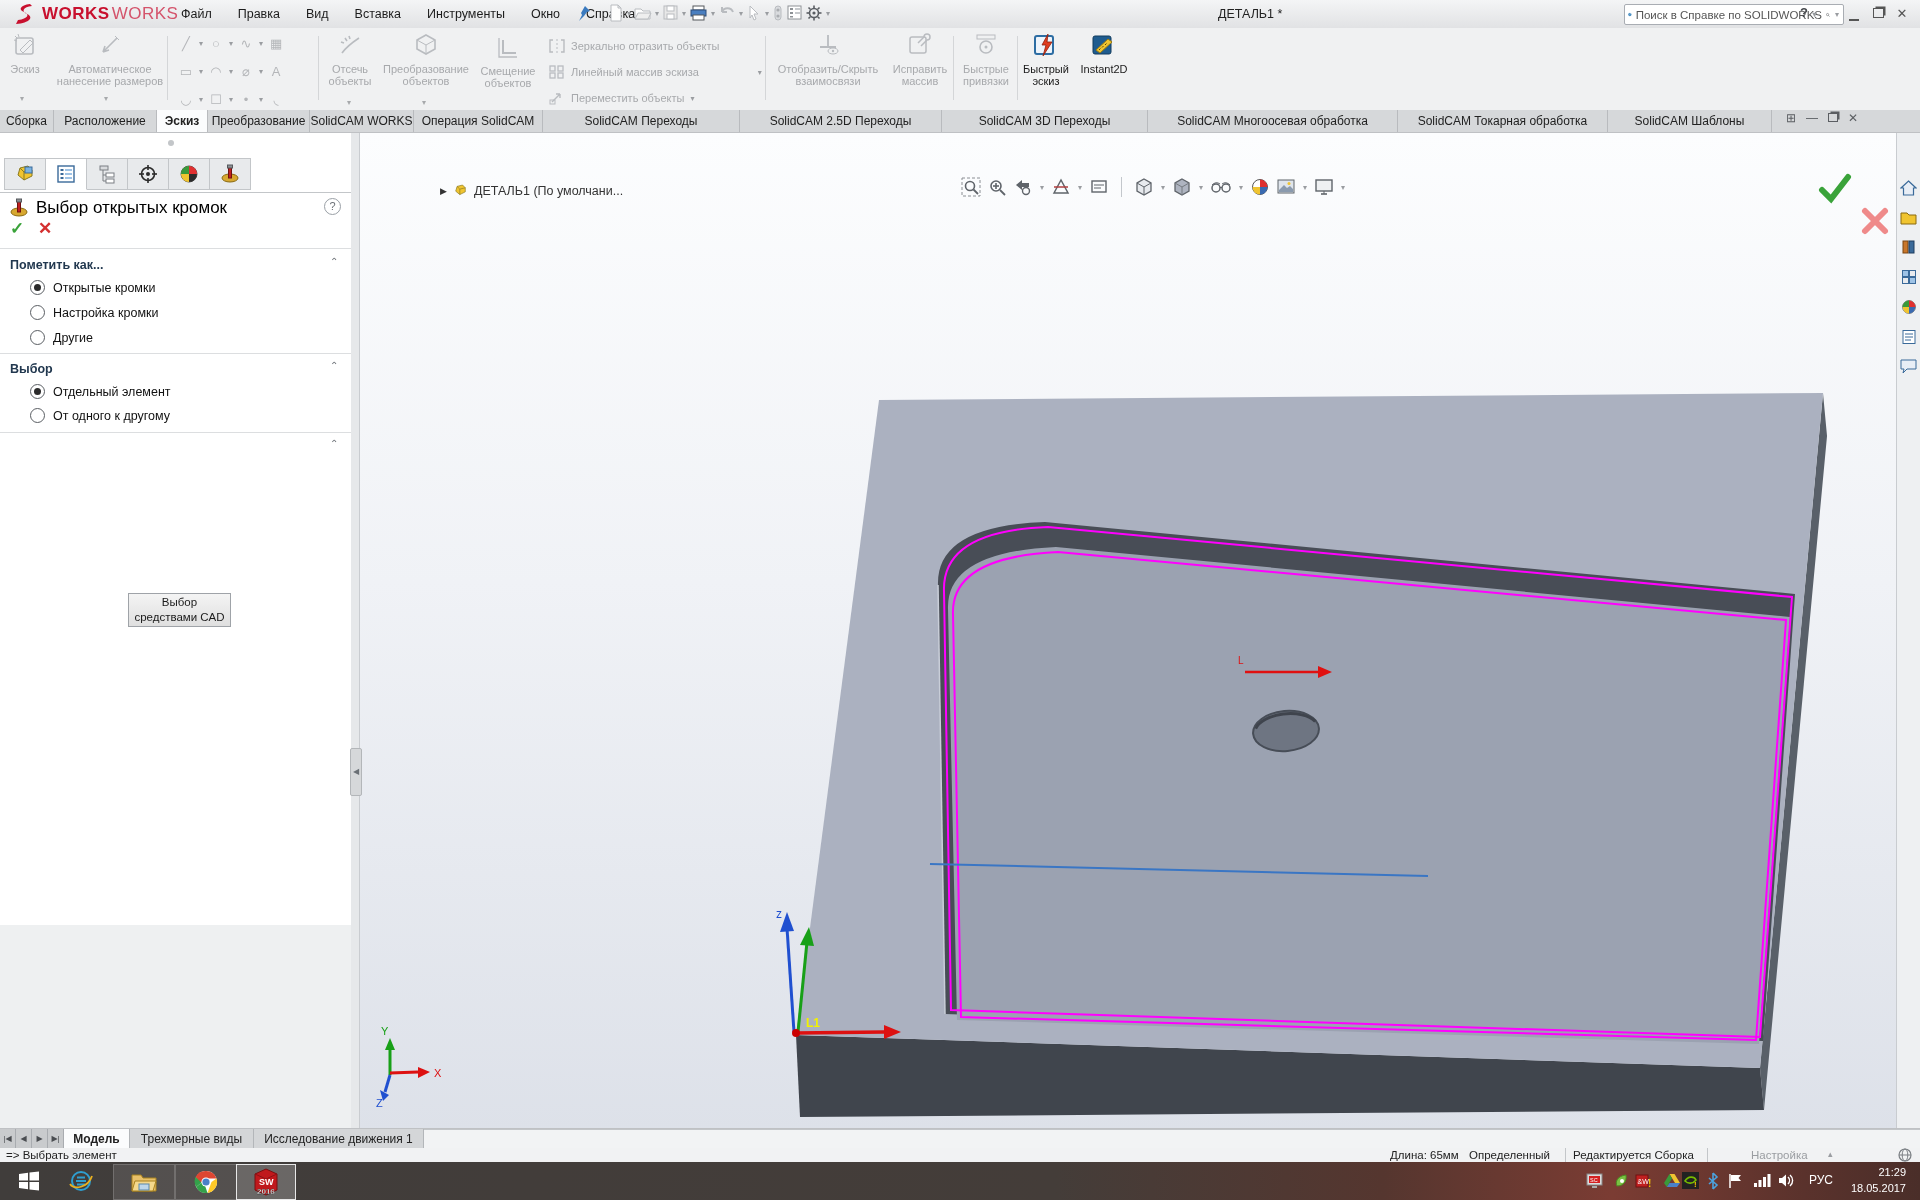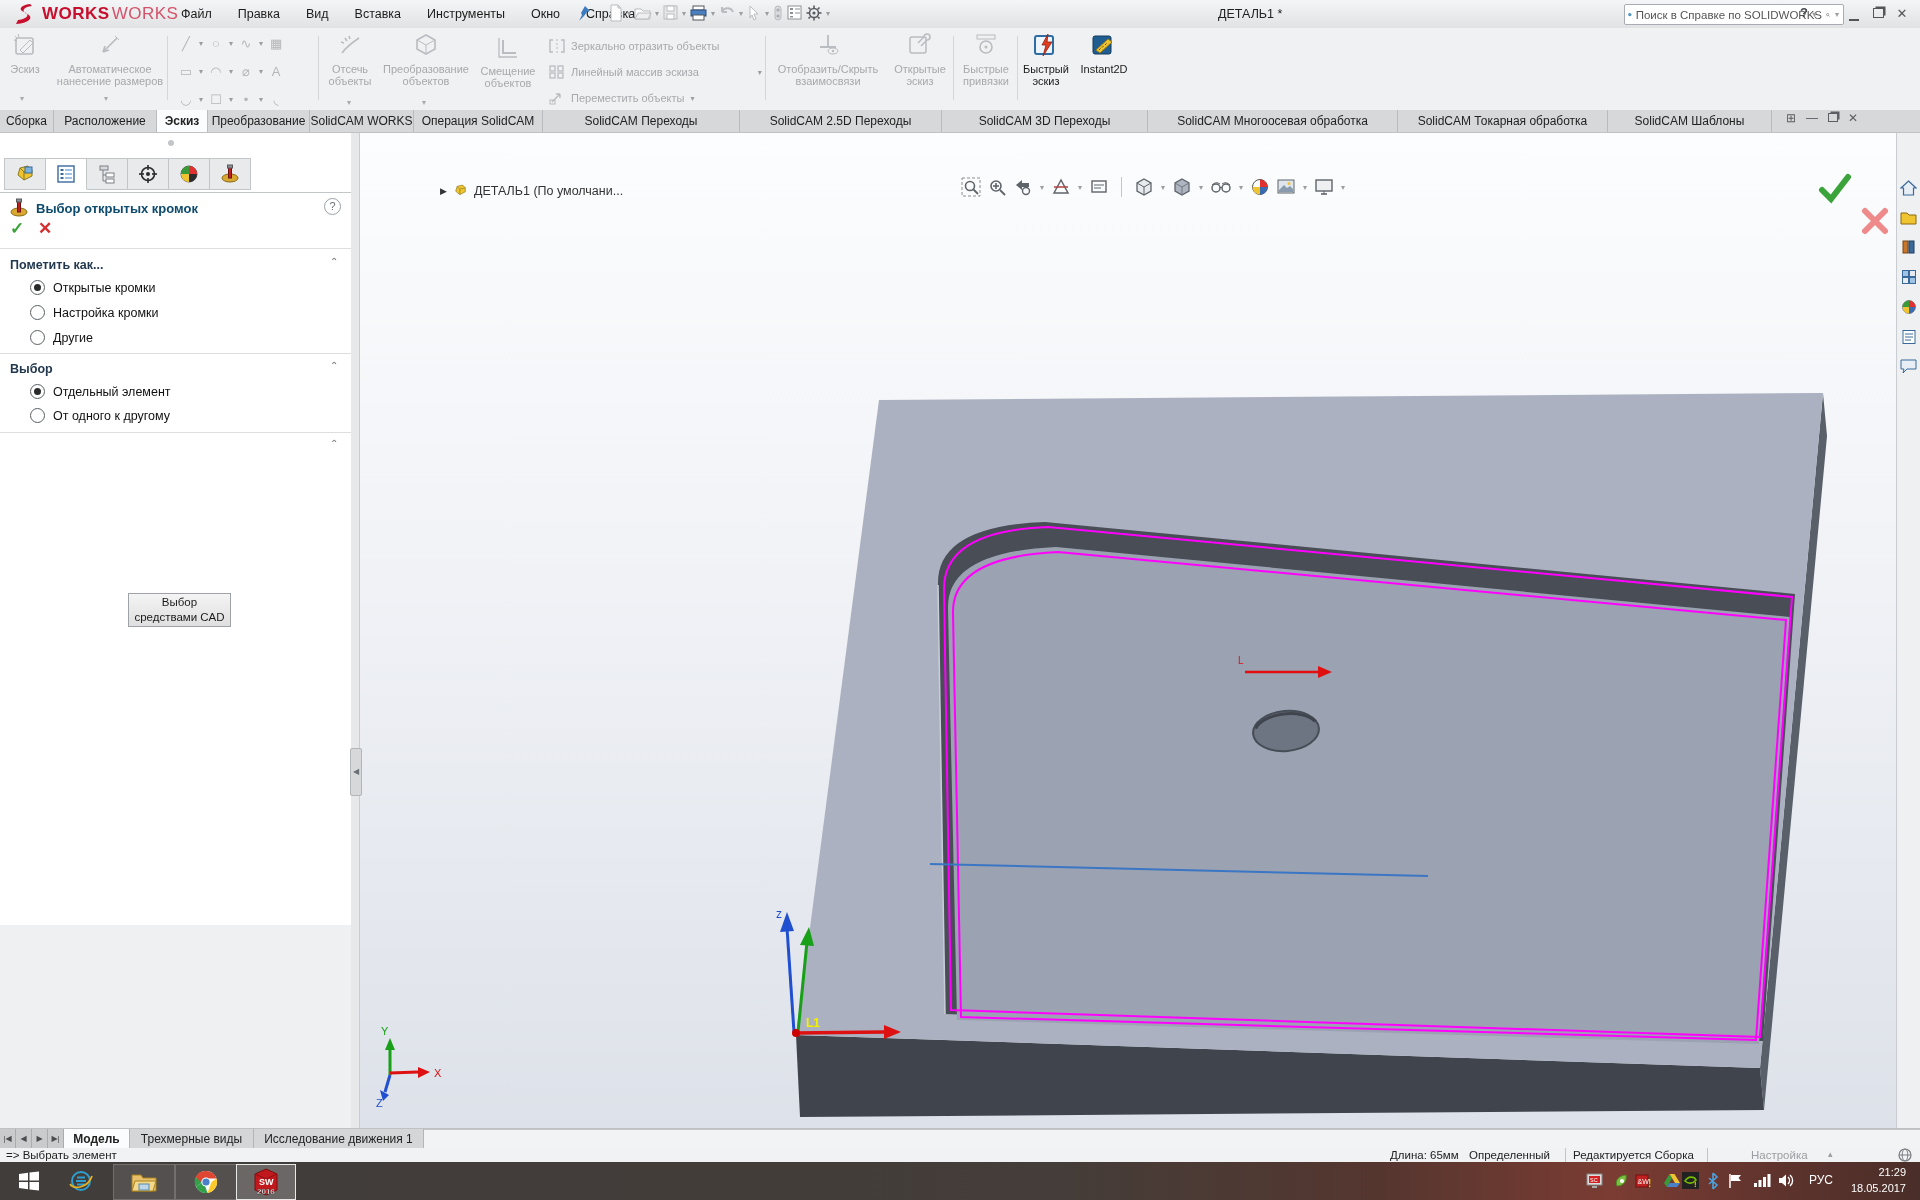--- a/index.html
+++ b/index.html
@@ -44,21 +44,21 @@
   #pmpanel{left:0;top:132px;width:351px;height:793px;background:#ffffff;z-index:5;
      border-right:1px solid #c3c6c9}
   #pmlower{left:0;top:925px;width:351px;height:208px;background:#eef0f1;z-index:5;border-right:1px solid #c3c6c9}
   #pmtabs{left:4px;top:26px;display:flex}
   .pmtab{width:40px;height:30px;background:#e8eaec;border:1px solid #c3c6c9;border-left:none;
      display:flex;align-items:center;justify-content:center;cursor:default}
   .pmtab:first-child{border-left:1px solid #c3c6c9}
   .pmtab.active{background:#fff;border-bottom:1px solid #fff}
   #pmtabline{left:0;top:60px;width:351px;height:1px;background:#c3c6c9}
   .pmhead{left:8px;top:66px;display:flex;align-items:center;gap:6px}
-  .pmhead .t{font-size:13px;font-weight:bold;color:#0c4a6e}
+  .pmhead .t{font-size:17px;font-weight:normal;color:#000000}
   .help{left:324px;top:66px;width:15px;height:15px;border:1px solid #9aa0a6;border-radius:50%;
      color:#6b7076;font-size:11px;text-align:center;line-height:14px}
   .okx{font-size:17px;font-weight:bold}
   .pmdiv{left:0;width:351px;height:1px;background:#dcdee0}
   .grplbl{font-size:12.5px;font-weight:bold;color:#22384f}
   .chev{font-size:10px;color:#6b7076}
   .radio{position:absolute;display:flex;align-items:center;gap:8px;font-size:12.5px;color:#111}
   .rdot{width:13px;height:13px;border:1px solid #5a5e63;border-radius:50%;background:#fff;
      display:flex;align-items:center;justify-content:center}
   .rdot.sel::after{content:"";width:7px;height:7px;border-radius:50%;background:#2b2b2b}
@@ -358,21 +358,21 @@
         <ellipse cx="18" cy="19" rx="5" ry="3" fill="none" stroke="#b9bcc0"></ellipse>
         <circle cx="18" cy="19" r="1.2" fill="#b9bcc0"></circle>
       </svg>
     <div class="lbl">Отобразить/Скрыть взаимосвязи</div>
   </div>
   <div class="bigbtn" style="left:888px;width:64px">
     <svg width="26" height="26" viewBox="0 0 26 26">
         <rect x="3" y="5" width="16" height="16" rx="2" fill="none" stroke="#b9bcc0" stroke-width="1.5"></rect>
         <path d="M14 14 l6-6 a3 3 0 1 0 -3 -3 l-6 6" fill="none" stroke="#b9bcc0" stroke-width="1.5"></path>
       </svg>
-    <div class="lbl">Открытые эскиз</div>
+    <div class="lbl">Исправить массив</div>
   </div>
   <div class="rsep" style="left:953px"></div>
   <div class="bigbtn" style="left:956px;width:60px">
     <svg width="26" height="26" viewBox="0 0 26 26">
         <rect x="4" y="3" width="18" height="4" fill="none" stroke="#b9bcc0"></rect>
         <circle cx="13" cy="15" r="6" fill="none" stroke="#b9bcc0" stroke-width="1.6"></circle>
         <circle cx="13" cy="15" r="1.5" fill="#b9bcc0"></circle>
       </svg>
     <div class="lbl">Быстрые привязки</div>
   </div>

